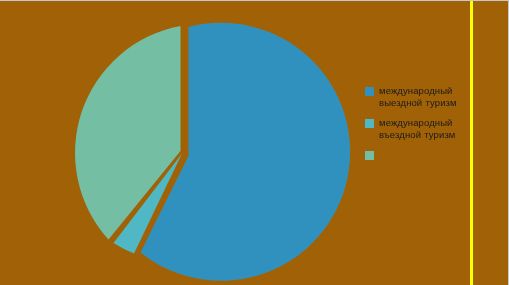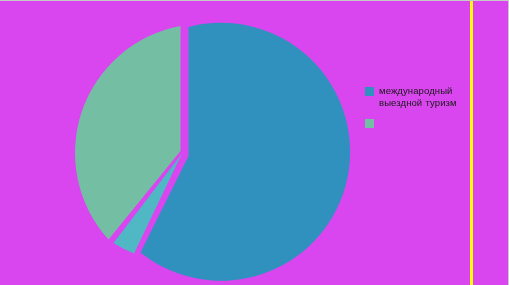--- a/index.html
+++ b/index.html
@@ -13,21 +13,21 @@
     overflow: hidden;
     font-family: "Liberation Sans", sans-serif;
     position: relative;
   }
   #slide {
     position: absolute;
     left: 0;
     top: 0;
     width: 509px;
     height: 285px;
-    background: #d946ef;
+    background: #a16207;
     overflow: hidden;
   }
   #pie-wrap {
     position: absolute;
     left: 0px;
     top: 0px;
     width: 370px;
     height: 285px;
   }
   #pie-svg {
@@ -102,20 +102,24 @@
     </svg>
   </div>
 
   <div id="legend">
 
     <div class="legend-item">
       <span class="legend-swatch" style="background-color: rgb(49, 145, 190);"></span>
       <span class="legend-label">международный выездной туризм</span>
     </div>
 
+    <div class="legend-item">
+      <span class="legend-swatch" style="background-color: rgb(79, 184, 196);"></span>
+      <span class="legend-label">международный въездной туризм</span>
+    </div>
 
     <div class="legend-item">
       <span class="legend-swatch" style="background-color: rgb(116, 191, 163);"></span>
     </div>
 
   </div>
 
   <div id="yellow-line" style="background: rgb(255, 255, 0);"></div>
   <div id="right-edge-border"></div>
   <div id="top-edge-border"></div>

